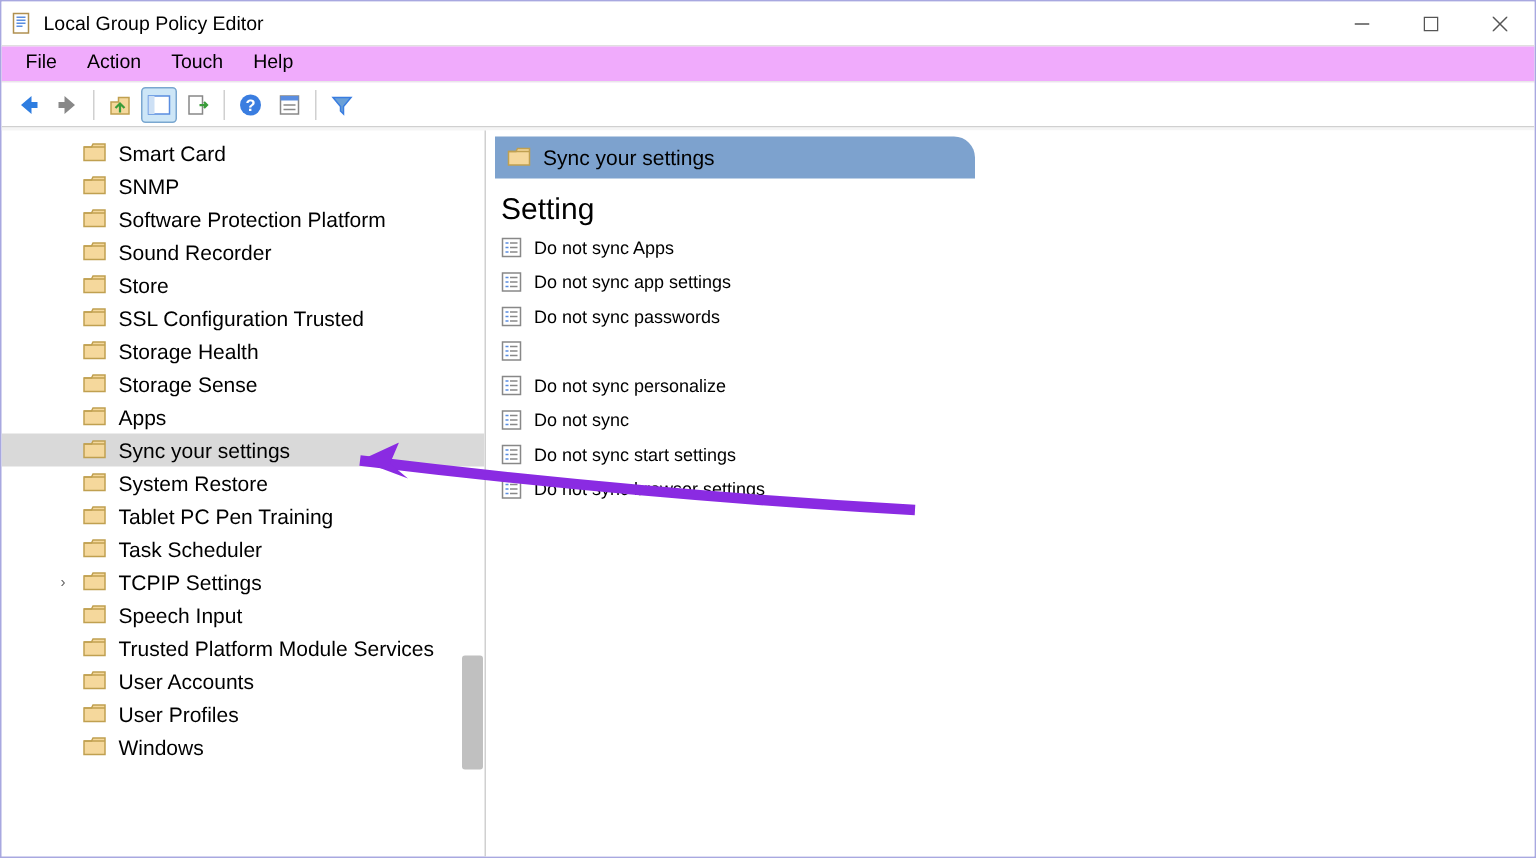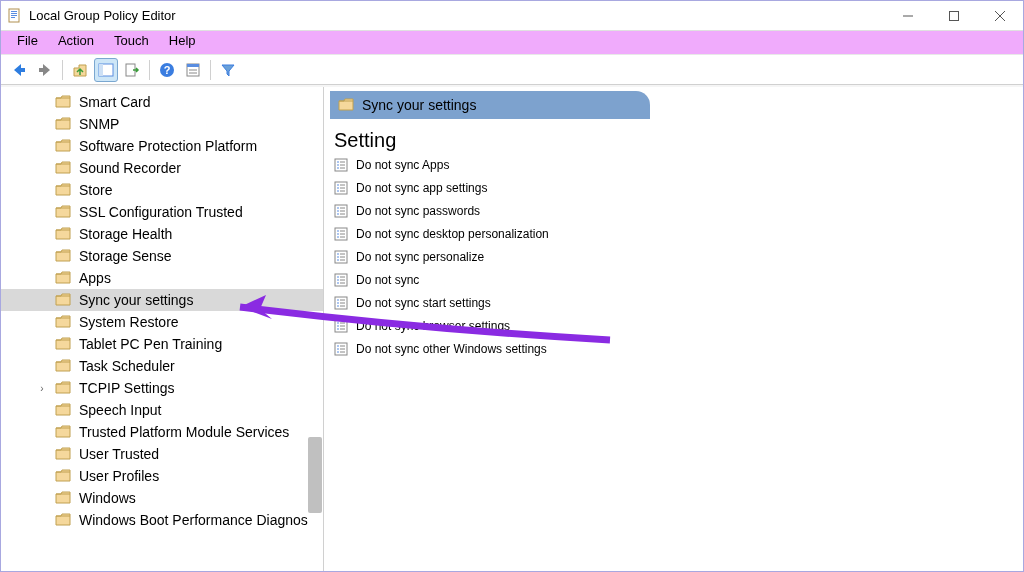--- a/index.html
+++ b/index.html
@@ -291,51 +291,41 @@
           <span class="lbl">Trusted Platform Module Services</span>
         </div>
         <div class="tree-row">
           <span class="expand"></span>
           <span class="folder-icon">
             <svg width="16" height="14" viewBox="0 0 16 14">
               <path d="M1 3 L6 3 L7 1 L15 1 L15 12 L1 12 Z" fill="#f5d89c" stroke="#c0a050"></path>
               <path d="M1 3 L15 3" stroke="#c0a050"></path>
             </svg>
           </span>
-          <span class="lbl">User Trusted</span>
+          <span class="lbl">User Accounts</span>
         </div>
         <div class="tree-row">
           <span class="expand"></span>
           <span class="folder-icon">
             <svg width="16" height="14" viewBox="0 0 16 14">
               <path d="M1 3 L6 3 L7 1 L15 1 L15 12 L1 12 Z" fill="#f5d89c" stroke="#c0a050"></path>
               <path d="M1 3 L15 3" stroke="#c0a050"></path>
             </svg>
           </span>
           <span class="lbl">User Profiles</span>
         </div>
         <div class="tree-row">
           <span class="expand"></span>
           <span class="folder-icon">
             <svg width="16" height="14" viewBox="0 0 16 14">
               <path d="M1 3 L6 3 L7 1 L15 1 L15 12 L1 12 Z" fill="#f5d89c" stroke="#c0a050"></path>
               <path d="M1 3 L15 3" stroke="#c0a050"></path>
             </svg>
           </span>
           <span class="lbl">Windows</span>
-        </div>
-        <div class="tree-row">
-          <span class="expand"></span>
-          <span class="folder-icon">
-            <svg width="16" height="14" viewBox="0 0 16 14">
-              <path d="M1 3 L6 3 L7 1 L15 1 L15 12 L1 12 Z" fill="#f5d89c" stroke="#c0a050"></path>
-              <path d="M1 3 L15 3" stroke="#c0a050"></path>
-            </svg>
-          </span>
-          <span class="lbl">Windows Boot Performance Diagnos</span>
         </div>
       </div>
     <div class="scroll-thumb"></div>
   </div>
   <div class="content-pane">
     <div class="header-tab">
       <span class="folder-icon">
           <svg width="16" height="14" viewBox="0 0 16 14">
             <path d="M1 3 L6 3 L7 1 L15 1 L15 12 L1 12 Z" fill="#f5d89c" stroke="#c0a050"></path>
             <path d="M1 3 L15 3" stroke="#c0a050"></path>
@@ -394,21 +384,20 @@
                 <svg width="14" height="14" viewBox="0 0 14 14">
                   <rect x="1" y="1" width="12" height="12" fill="#fff" stroke="#888"></rect>
                   <line x1="3" y1="4" x2="5" y2="4" stroke="#5a8de0"></line>
                   <line x1="6" y1="4" x2="11" y2="4" stroke="#888"></line>
                   <line x1="3" y1="7" x2="5" y2="7" stroke="#5a8de0"></line>
                   <line x1="6" y1="7" x2="11" y2="7" stroke="#888"></line>
                   <line x1="3" y1="10" x2="5" y2="10" stroke="#5a8de0"></line>
                   <line x1="6" y1="10" x2="11" y2="10" stroke="#888"></line>
                 </svg>
               </span>
-              <span>Do not sync desktop personalization</span>
             </div>
             <div class="setting-row">
               <span class="doc-icon">
                 <svg width="14" height="14" viewBox="0 0 14 14">
                   <rect x="1" y="1" width="12" height="12" fill="#fff" stroke="#888"></rect>
                   <line x1="3" y1="4" x2="5" y2="4" stroke="#5a8de0"></line>
                   <line x1="6" y1="4" x2="11" y2="4" stroke="#888"></line>
                   <line x1="3" y1="7" x2="5" y2="7" stroke="#5a8de0"></line>
                   <line x1="6" y1="7" x2="11" y2="7" stroke="#888"></line>
                   <line x1="3" y1="10" x2="5" y2="10" stroke="#5a8de0"></line>
@@ -451,34 +440,20 @@
                   <rect x="1" y="1" width="12" height="12" fill="#fff" stroke="#888"></rect>
                   <line x1="3" y1="4" x2="5" y2="4" stroke="#5a8de0"></line>
                   <line x1="6" y1="4" x2="11" y2="4" stroke="#888"></line>
                   <line x1="3" y1="7" x2="5" y2="7" stroke="#5a8de0"></line>
                   <line x1="6" y1="7" x2="11" y2="7" stroke="#888"></line>
                   <line x1="3" y1="10" x2="5" y2="10" stroke="#5a8de0"></line>
                   <line x1="6" y1="10" x2="11" y2="10" stroke="#888"></line>
                 </svg>
               </span>
               <span>Do not sync browser settings</span>
-            </div>
-            <div class="setting-row">
-              <span class="doc-icon">
-                <svg width="14" height="14" viewBox="0 0 14 14">
-                  <rect x="1" y="1" width="12" height="12" fill="#fff" stroke="#888"></rect>
-                  <line x1="3" y1="4" x2="5" y2="4" stroke="#5a8de0"></line>
-                  <line x1="6" y1="4" x2="11" y2="4" stroke="#888"></line>
-                  <line x1="3" y1="7" x2="5" y2="7" stroke="#5a8de0"></line>
-                  <line x1="6" y1="7" x2="11" y2="7" stroke="#888"></line>
-                  <line x1="3" y1="10" x2="5" y2="10" stroke="#5a8de0"></line>
-                  <line x1="6" y1="10" x2="11" y2="10" stroke="#888"></line>
-                </svg>
-              </span>
-              <span>Do not sync other Windows settings</span>
             </div>
           </div>
       </div>
     </div>
   </div>
 </div>
 
 <svg class="arrow-overlay" style="left:200px; top:295px;" width="420" height="60" viewBox="0 0 420 60">
   <path d="M410 45 Q 230 35 40 12" stroke="#8a2be2" stroke-width="7" fill="none"></path>
   <path d="M40 12 L66 0 L60 14 L72 24 Z" fill="#8a2be2"></path>

